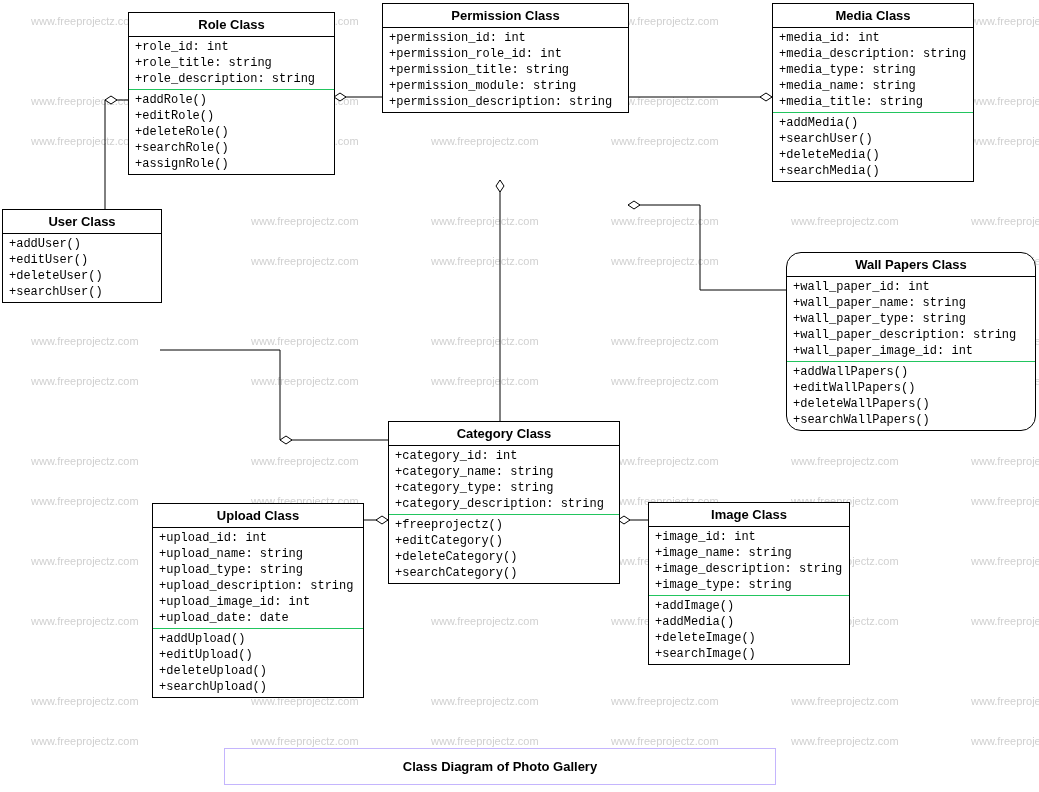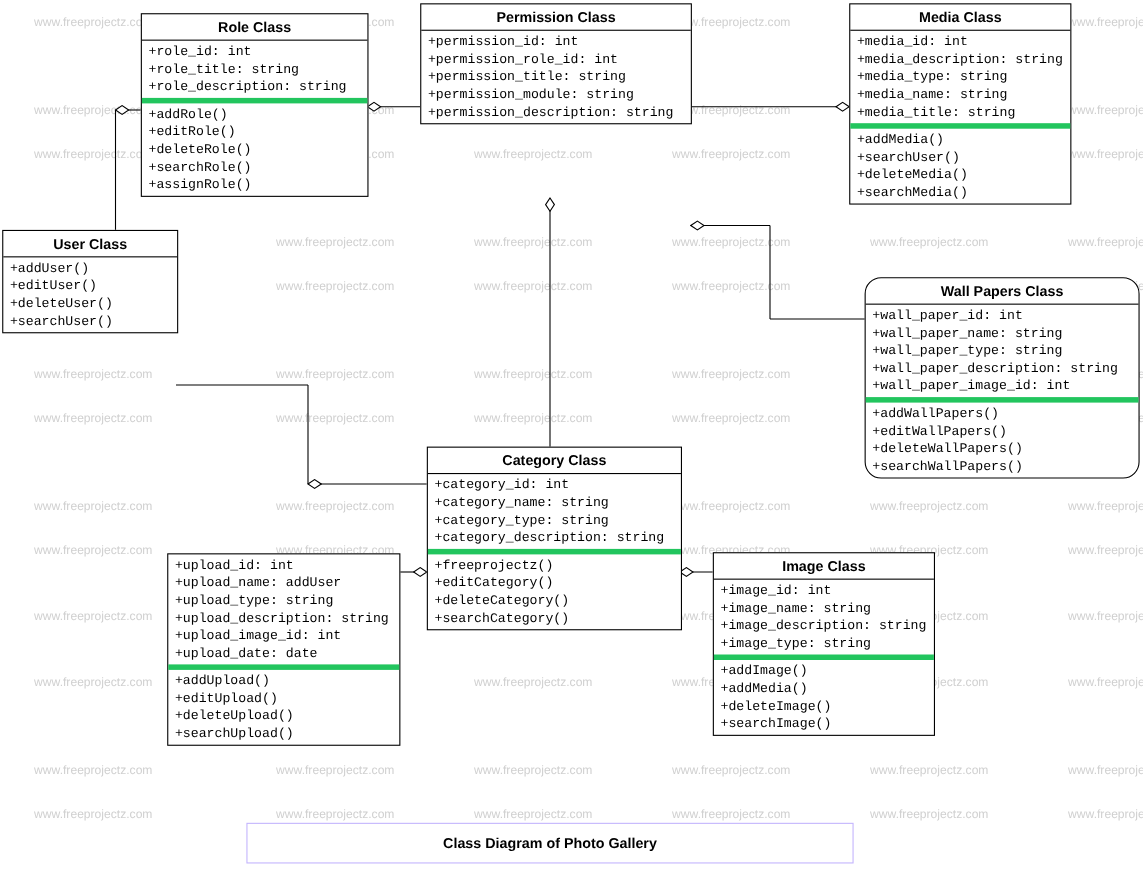--- a/index.html
+++ b/index.html
@@ -48,21 +48,21 @@
     border-bottom: 1px solid #000;
     font-size: 13px;
   }
   .uml-section {
     padding: 2px 6px;
     font-family: "Courier New", monospace;
     font-size: 12px;
     line-height: 16px;
   }
   .uml-section + .uml-section {
-    border-top: 5px solid #22c55e;
+    border-top: 1px solid #22c55e;
   }
   .title-box {
     position: absolute;
     border: 1px solid #c4b5fd;
     background: #fff;
     text-align: center;
     font-weight: bold;
     font-size: 13px;
     padding: 10px 0;
   }
@@ -257,40 +257,41 @@
         <div>+wall_paper_image_id: int</div>
       </div>
     <div class="uml-section">
         <div>+addWallPapers()</div>
         <div>+editWallPapers()</div>
         <div>+deleteWallPapers()</div>
         <div>+searchWallPapers()</div>
       </div>
   </div>
 
-  <div class="uml-class" style="left:388px; top:406px; width:230px;">
+  <div class="uml-class" style="left:388px; top:421px; width:230px;">
     <div class="uml-title">Category Class</div>
     <div class="uml-section">
         <div>+category_id: int</div>
         <div>+category_name: string</div>
         <div>+category_type: string</div>
         <div>+category_description: string</div>
       </div>
     <div class="uml-section">
         <div>+freeprojectz()</div>
         <div>+editCategory()</div>
         <div>+deleteCategory()</div>
         <div>+searchCategory()</div>
       </div>
   </div>
 
   <div class="uml-class" style="left:152px; top:503px; width:210px;">
+    <div class="uml-title">Upload Class</div>
     <div class="uml-section">
         <div>+upload_id: int</div>
-        <div>+upload_name: addUser</div>
+        <div>+upload_name: string</div>
         <div>+upload_type: string</div>
         <div>+upload_description: string</div>
         <div>+upload_image_id: int</div>
         <div>+upload_date: date</div>
       </div>
     <div class="uml-section">
         <div>+addUpload()</div>
         <div>+editUpload()</div>
         <div>+deleteUpload()</div>
         <div>+searchUpload()</div>

